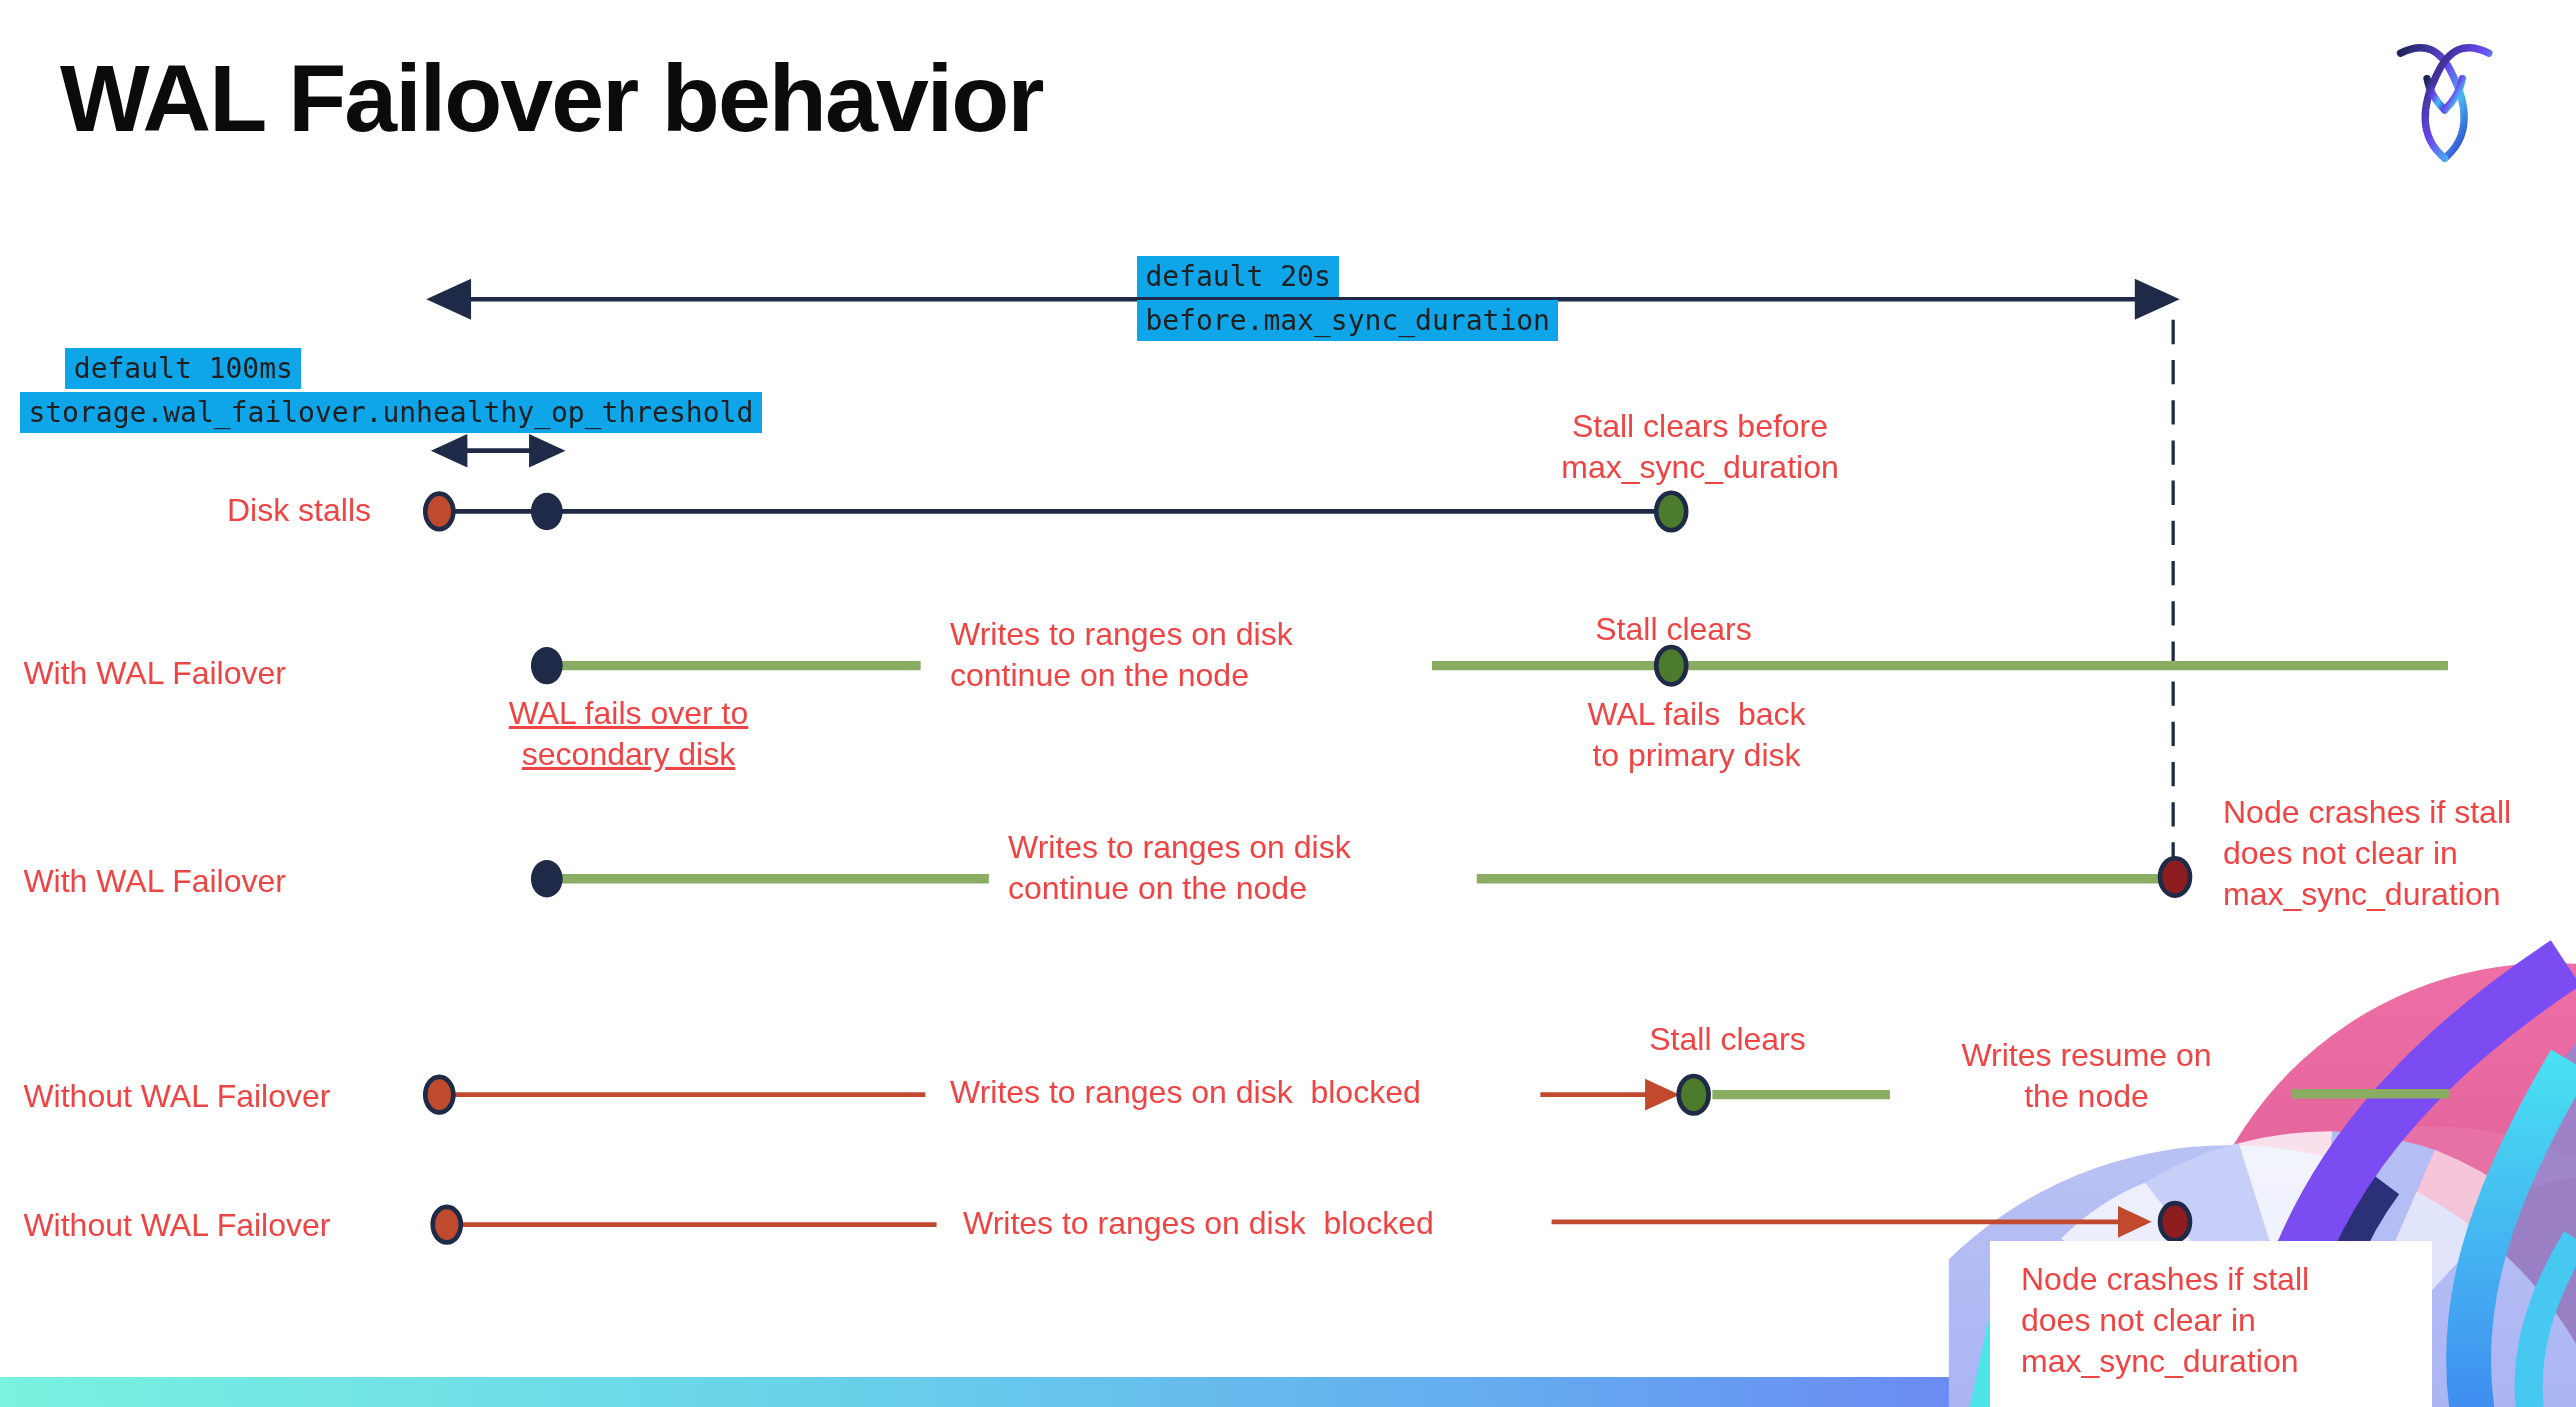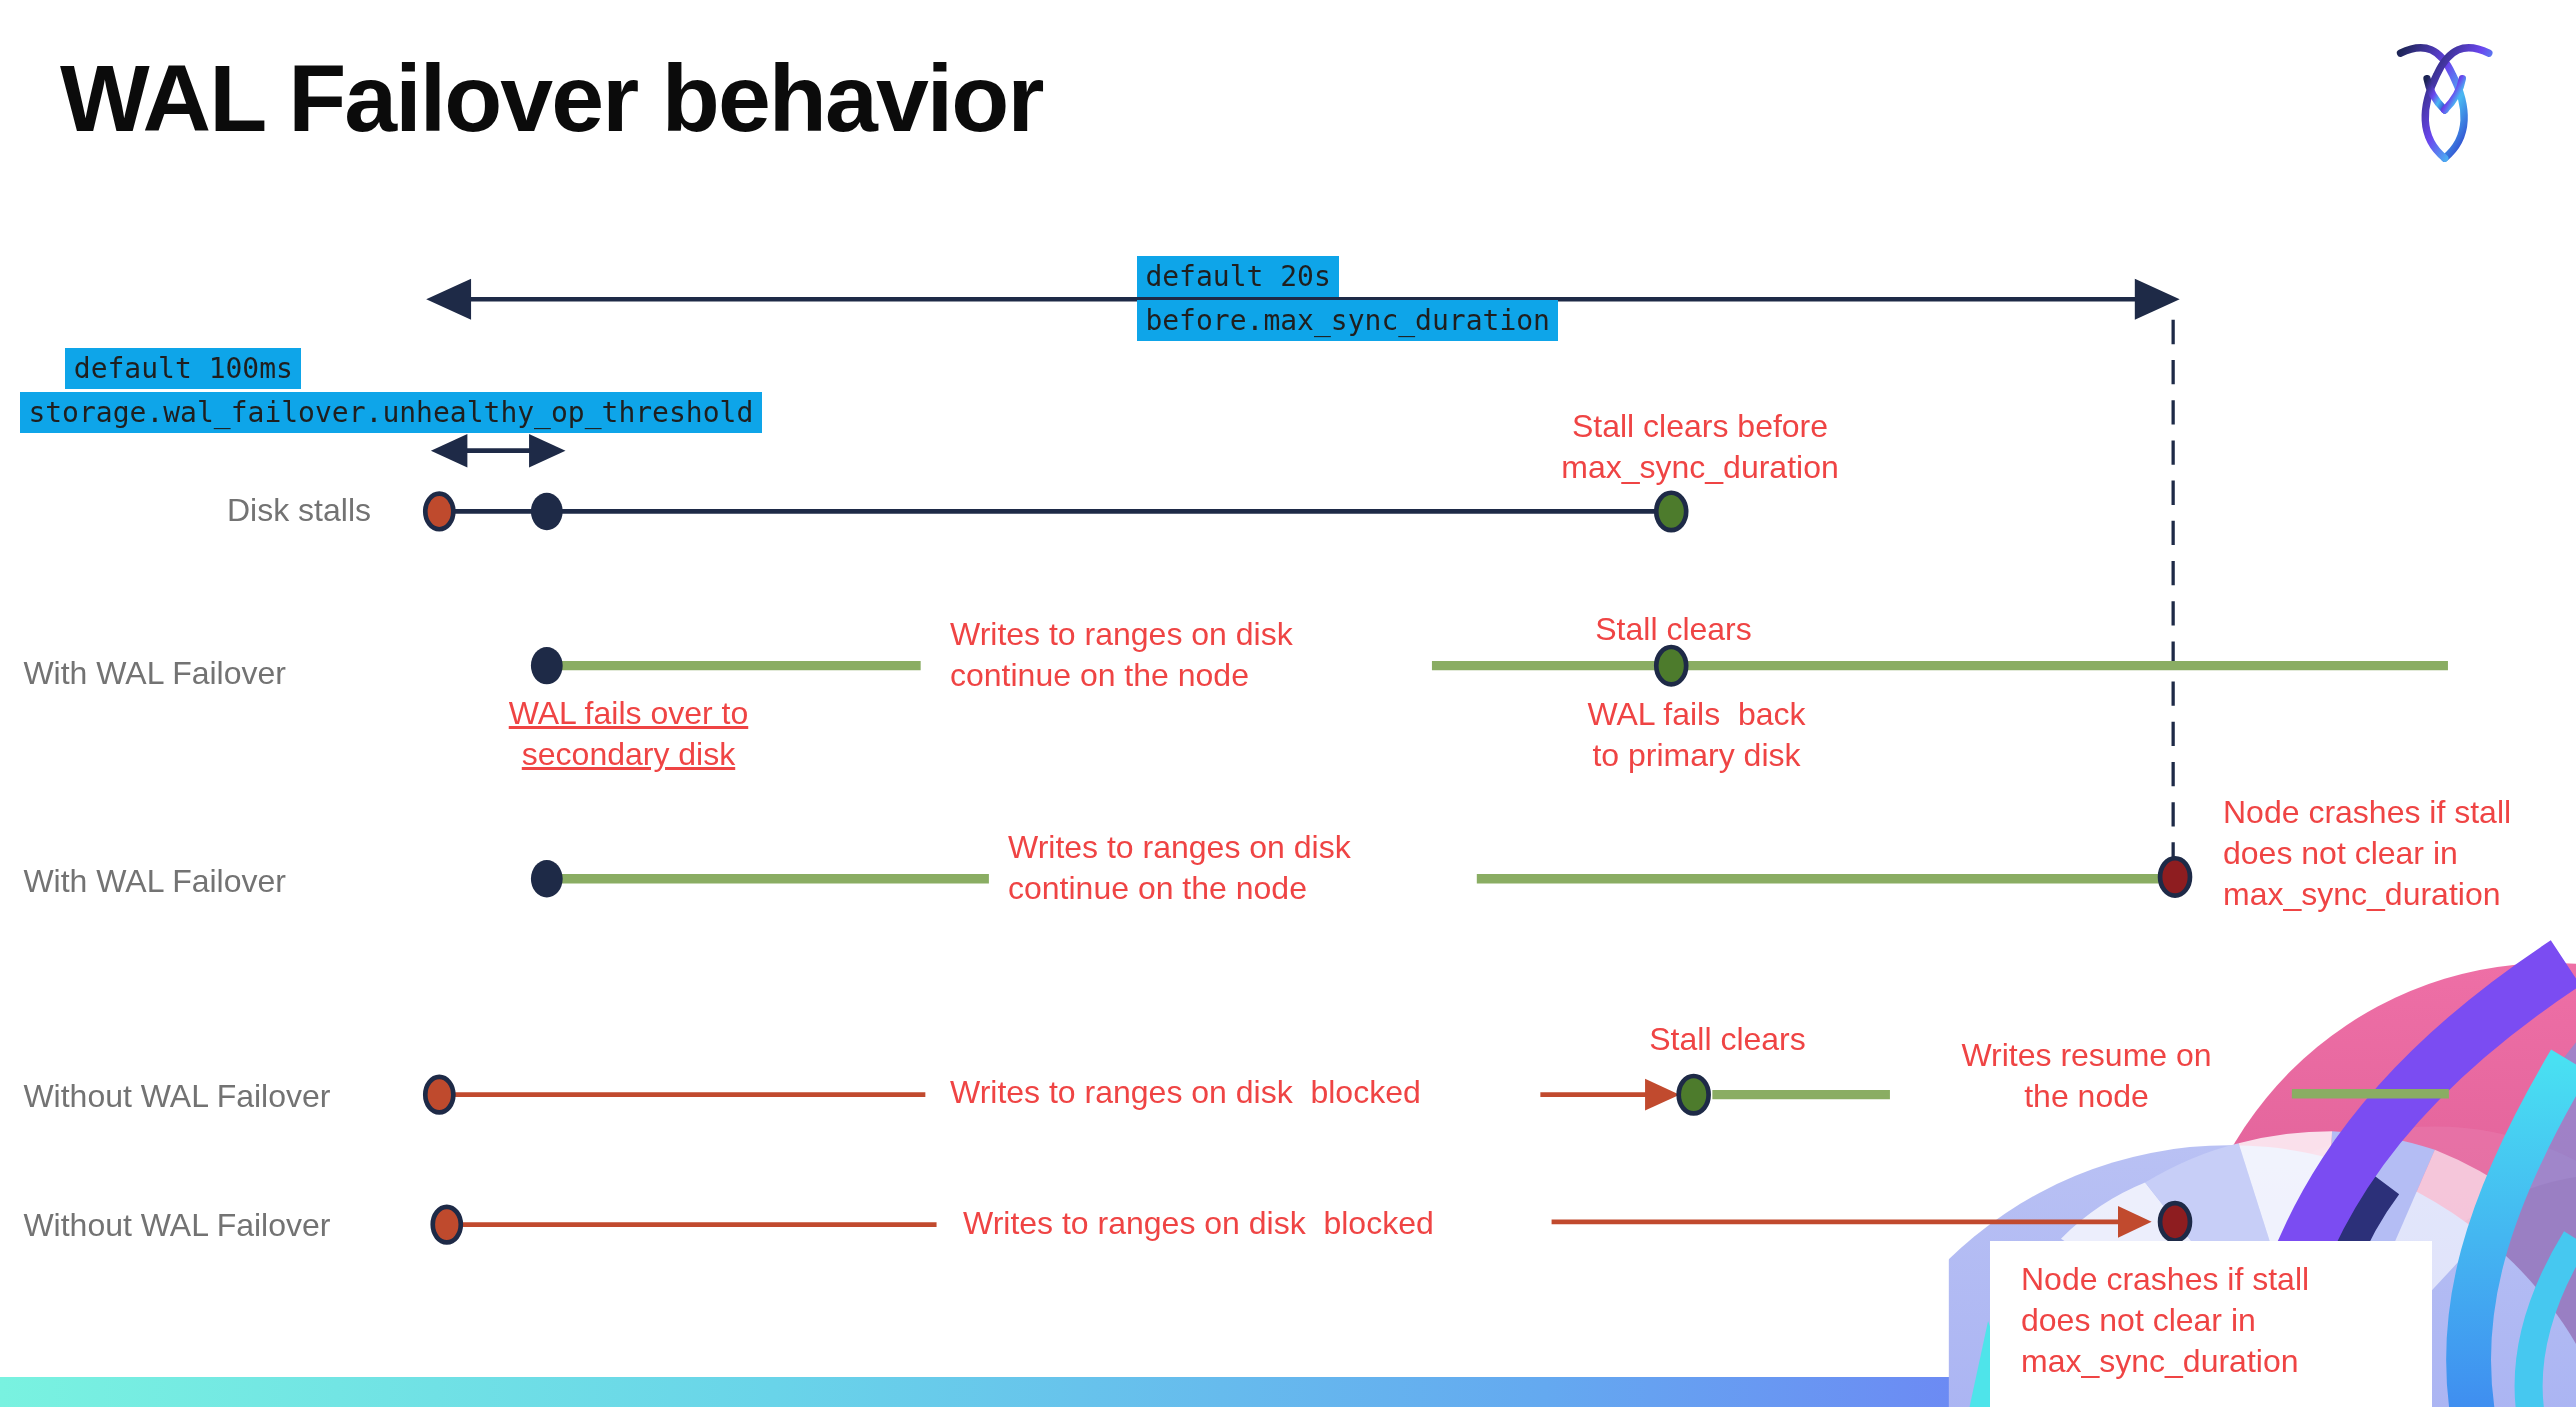--- a/index.html
+++ b/index.html
@@ -6,21 +6,21 @@
   .page{
     position:relative;width:2576px;height:1408px;overflow:hidden;background:#ffffff;
     font-family:"Liberation Sans","DejaVu Sans",sans-serif;color:#1a1a1a;
   }
   .layer-bar{position:absolute;left:0;top:1377px;width:2576px;height:31px;z-index:1;
     background:linear-gradient(90deg,#79f2e0 0%,#69d4e9 30%,#64a9f0 60%,#6d86f4 78%,#6c55f5 92%,#6c55f5 100%);}
   svg.diagram{position:absolute;left:0;top:0;z-index:2;}
   .txt{position:absolute;z-index:3;white-space:pre-wrap;}
   .title{left:60px;top:47px;font-size:95px;line-height:103px;font-weight:bold;letter-spacing:-1.9px;color:#0b0b0b;}
   .note{font-size:32px;line-height:41px;color:#ef4444;}
-  .rowlabel{font-size:32px;line-height:41px;color:#737373;}
+  .rowlabel{font-size:32px;line-height:41px;color:#ef4444;}
   .mono{font-family:"DejaVu Sans Mono","Liberation Mono",monospace;font-size:28px;line-height:37px;
     color:#1f1f1f;background:#0ea5e9;padding:1.9px 8.4px;}
   .center{text-align:center;}
   #m20-1{left:1137px;top:256px;}
   #m20-2{left:1137px;top:300px;}
   #m100-1{left:22.4px;top:348px;margin-left:43px;}
   #m100-2{left:20px;top:392px;}
   #row-disk-label{left:227px;top:490px;}
   #stall-before{left:1527px;top:406px;width:346px;}
   #row-with1-label{left:23.4px;top:653px;}

